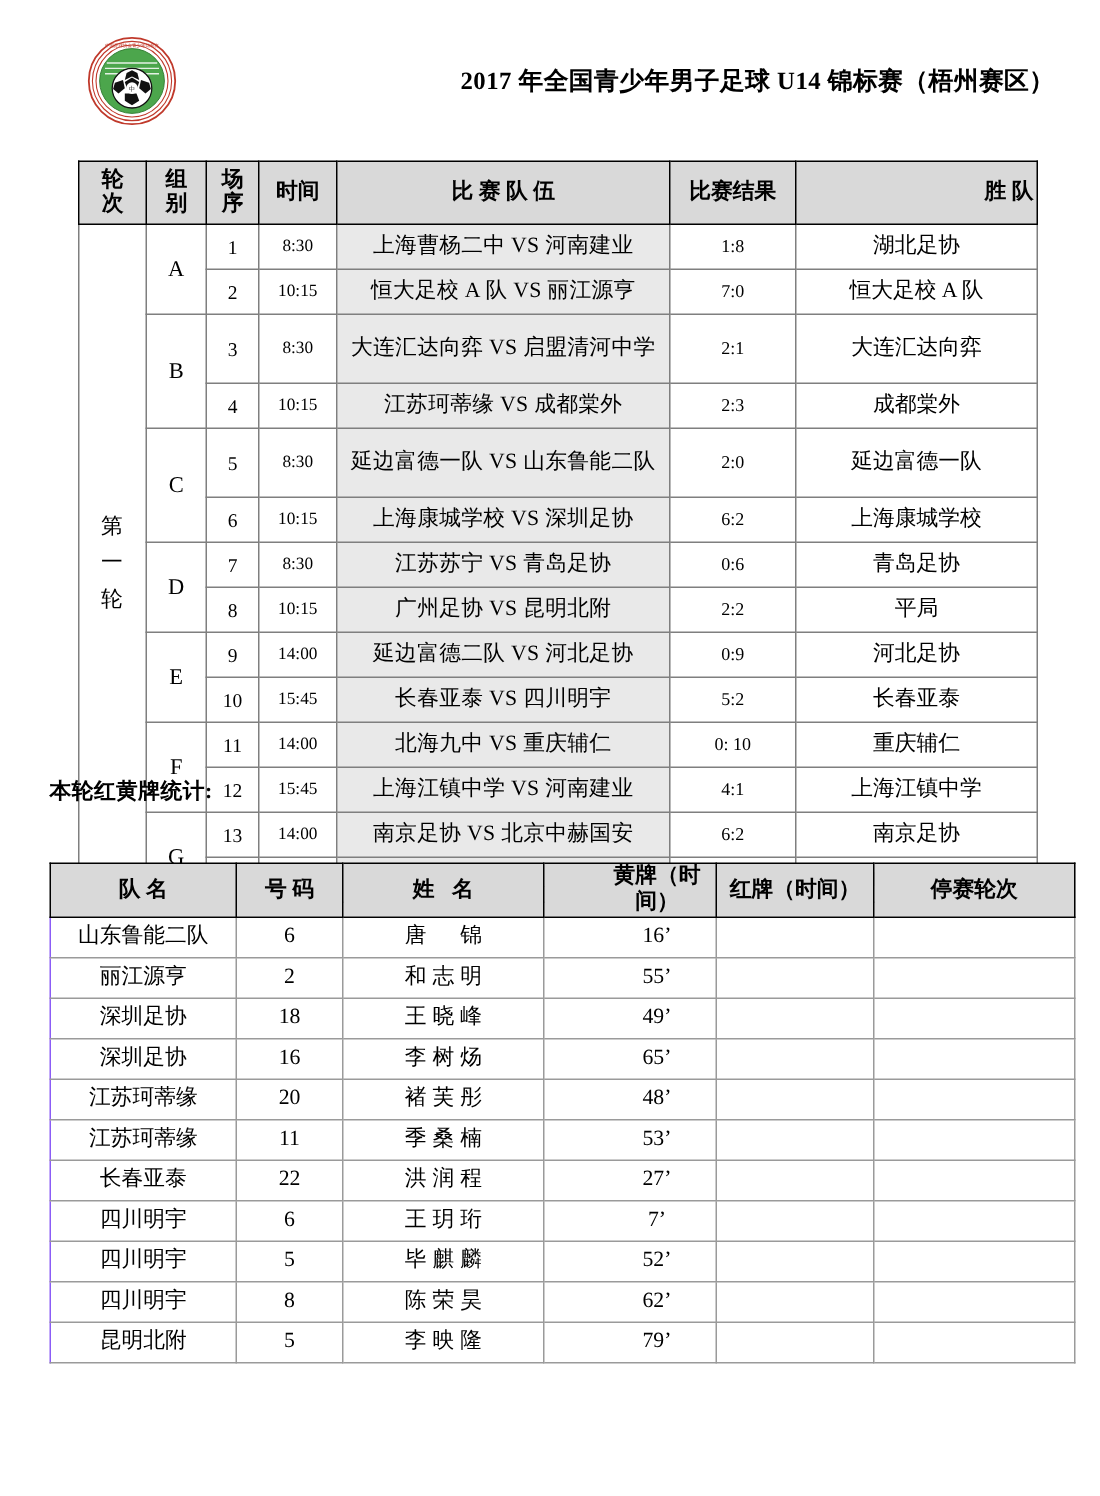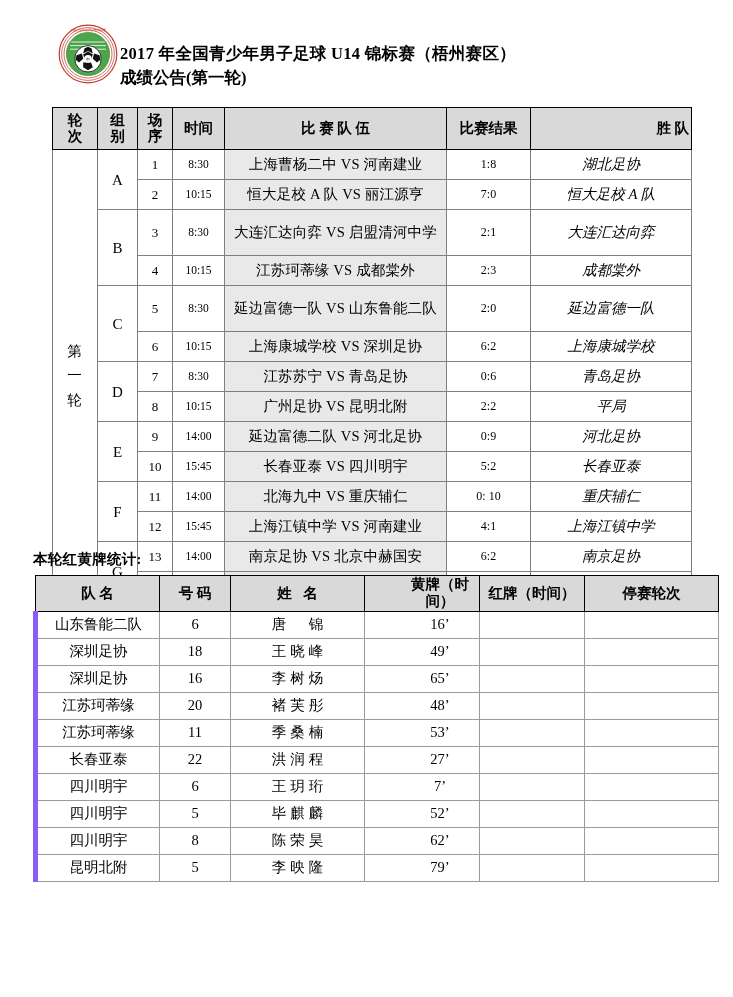--- a/index.html
+++ b/index.html
@@ -23,21 +23,21 @@
     margin-top: 20px;
   }
   .logo {
     position: absolute;
     left: 58px; top: 4px;
     width: 60px; height: 60px;
   }
   .title-block {
     position: absolute;
     left: 120px; right: 30px; top: 22px;
-    text-align: left;
+    text-align: right;
   }
   .title-line-1 {
     font-size: 16.5px;
     font-weight: bold;
     letter-spacing: 0.3px;
     line-height: 1.45;
     white-space: nowrap;
   }
   .title-line-2 {
     font-size: 16.5px;
@@ -94,31 +94,31 @@
   .cell-round span { display: block; }
   .cell-group { font-size: 15px; font-family: "Liberation Serif", serif; }
   .cell-order { font-size: 13px; }
   .cell-time  { font-size: 11.5px; }
   .cell-teams {
     background: #e9e9e9;
     font-size: 14.5px;
     letter-spacing: 0.2px;
   }
   .cell-result { font-size: 12px; }
-  .cell-winner { font-size: 14.5px; font-style: italic; }
+  .cell-winner { font-size: 14.5px; }
 
   
   #match-table {
     border: 1.5px solid #000;
   }
 
   
   .cards-heading {
     position: absolute;
-    left: 33px; top: 550px;
+    left: 33px; top: 518px;
     font-size: 14.5px;
     font-weight: bold;
     letter-spacing: 0.3px;
   }
   .cards-wrap {
     position: absolute;
     left: 33px; top: 575px;
     width: 667px;
   }
   #cards-table { width: 667px; }
@@ -130,21 +130,21 @@
     border: 1px solid #000;
   }
   #cards-table td {
     height: 27px;
     font-size: 14.5px;
     border-left: none;
     border-right: 1px solid #9a9a9a;
     border-top: 1px solid #9a9a9a;
     border-bottom: 1px solid #9a9a9a;
   }
-  #cards-table td:first-child { border-left: 5px solid #8b5cf6; }
+  #cards-table td:first-child { border-left: 1px solid #8b5cf6; }
   #cards-table { border: 1px solid #000; }
   .cc-team   { width: 124px; }
   .cc-number { width: 71px;  font-size: 13px; }
   .cc-name   { width: 134px; letter-spacing: 4px; padding-left: 6px;}
   .cc-yellow { width: 115px; font-size: 12.5px; padding-left: 38px; }
   .cc-red    { width: 105px; }
   .cc-ban    { width: 134px; }
 </style>
 </head>
 <body>
@@ -171,21 +171,20 @@
       </g>
       <circle cx="50" cy="58" r="6.5" fill="#ffffff"></circle>
       <text x="50" y="61.5" font-size="7" text-anchor="middle" fill="#111" font-family="'Liberation Serif',serif">中</text>
       <g fill="#c0392b" font-size="5" font-family="'Liberation Sans',sans-serif">
         <text x="50" y="12" text-anchor="middle">中国足球协会青少年锦标赛</text>
       </g>
     </svg>
   </div>
   <div class="title-block">
     <div class="title-line-1">2017 年全国青少年男子足球 U14 锦标赛（梧州赛区）</div>
-    <div class="title-line-2">成绩公告(第一轮)</div>
   </div>
 </div>
 
 <div class="match-wrap">
   <table id="match-table">
     <thead>
       <tr>
         <th class="col-round twoline">
           <div>轮</div>
           <div>次</div>
@@ -335,20 +334,28 @@
     <tbody id="cards-body">
         <tr>
           <td class="cc-team">山东鲁能二队</td>
           <td class="cc-number">6</td>
           <td class="cc-name">唐　锦</td>
           <td class="cc-yellow">16’</td>
           <td class="cc-red"></td>
           <td class="cc-ban"></td>
         </tr>
         <tr>
+          <td class="cc-team">丽江源亨</td>
+          <td class="cc-number">2</td>
+          <td class="cc-name">和志明</td>
+          <td class="cc-yellow">55’</td>
+          <td class="cc-red"></td>
+          <td class="cc-ban"></td>
+        </tr>
+        <tr>
           <td class="cc-team">深圳足协</td>
           <td class="cc-number">18</td>
           <td class="cc-name">王晓峰</td>
           <td class="cc-yellow">49’</td>
           <td class="cc-red"></td>
           <td class="cc-ban"></td>
         </tr>
         <tr>
           <td class="cc-team">深圳足协</td>
           <td class="cc-number">16</td>

